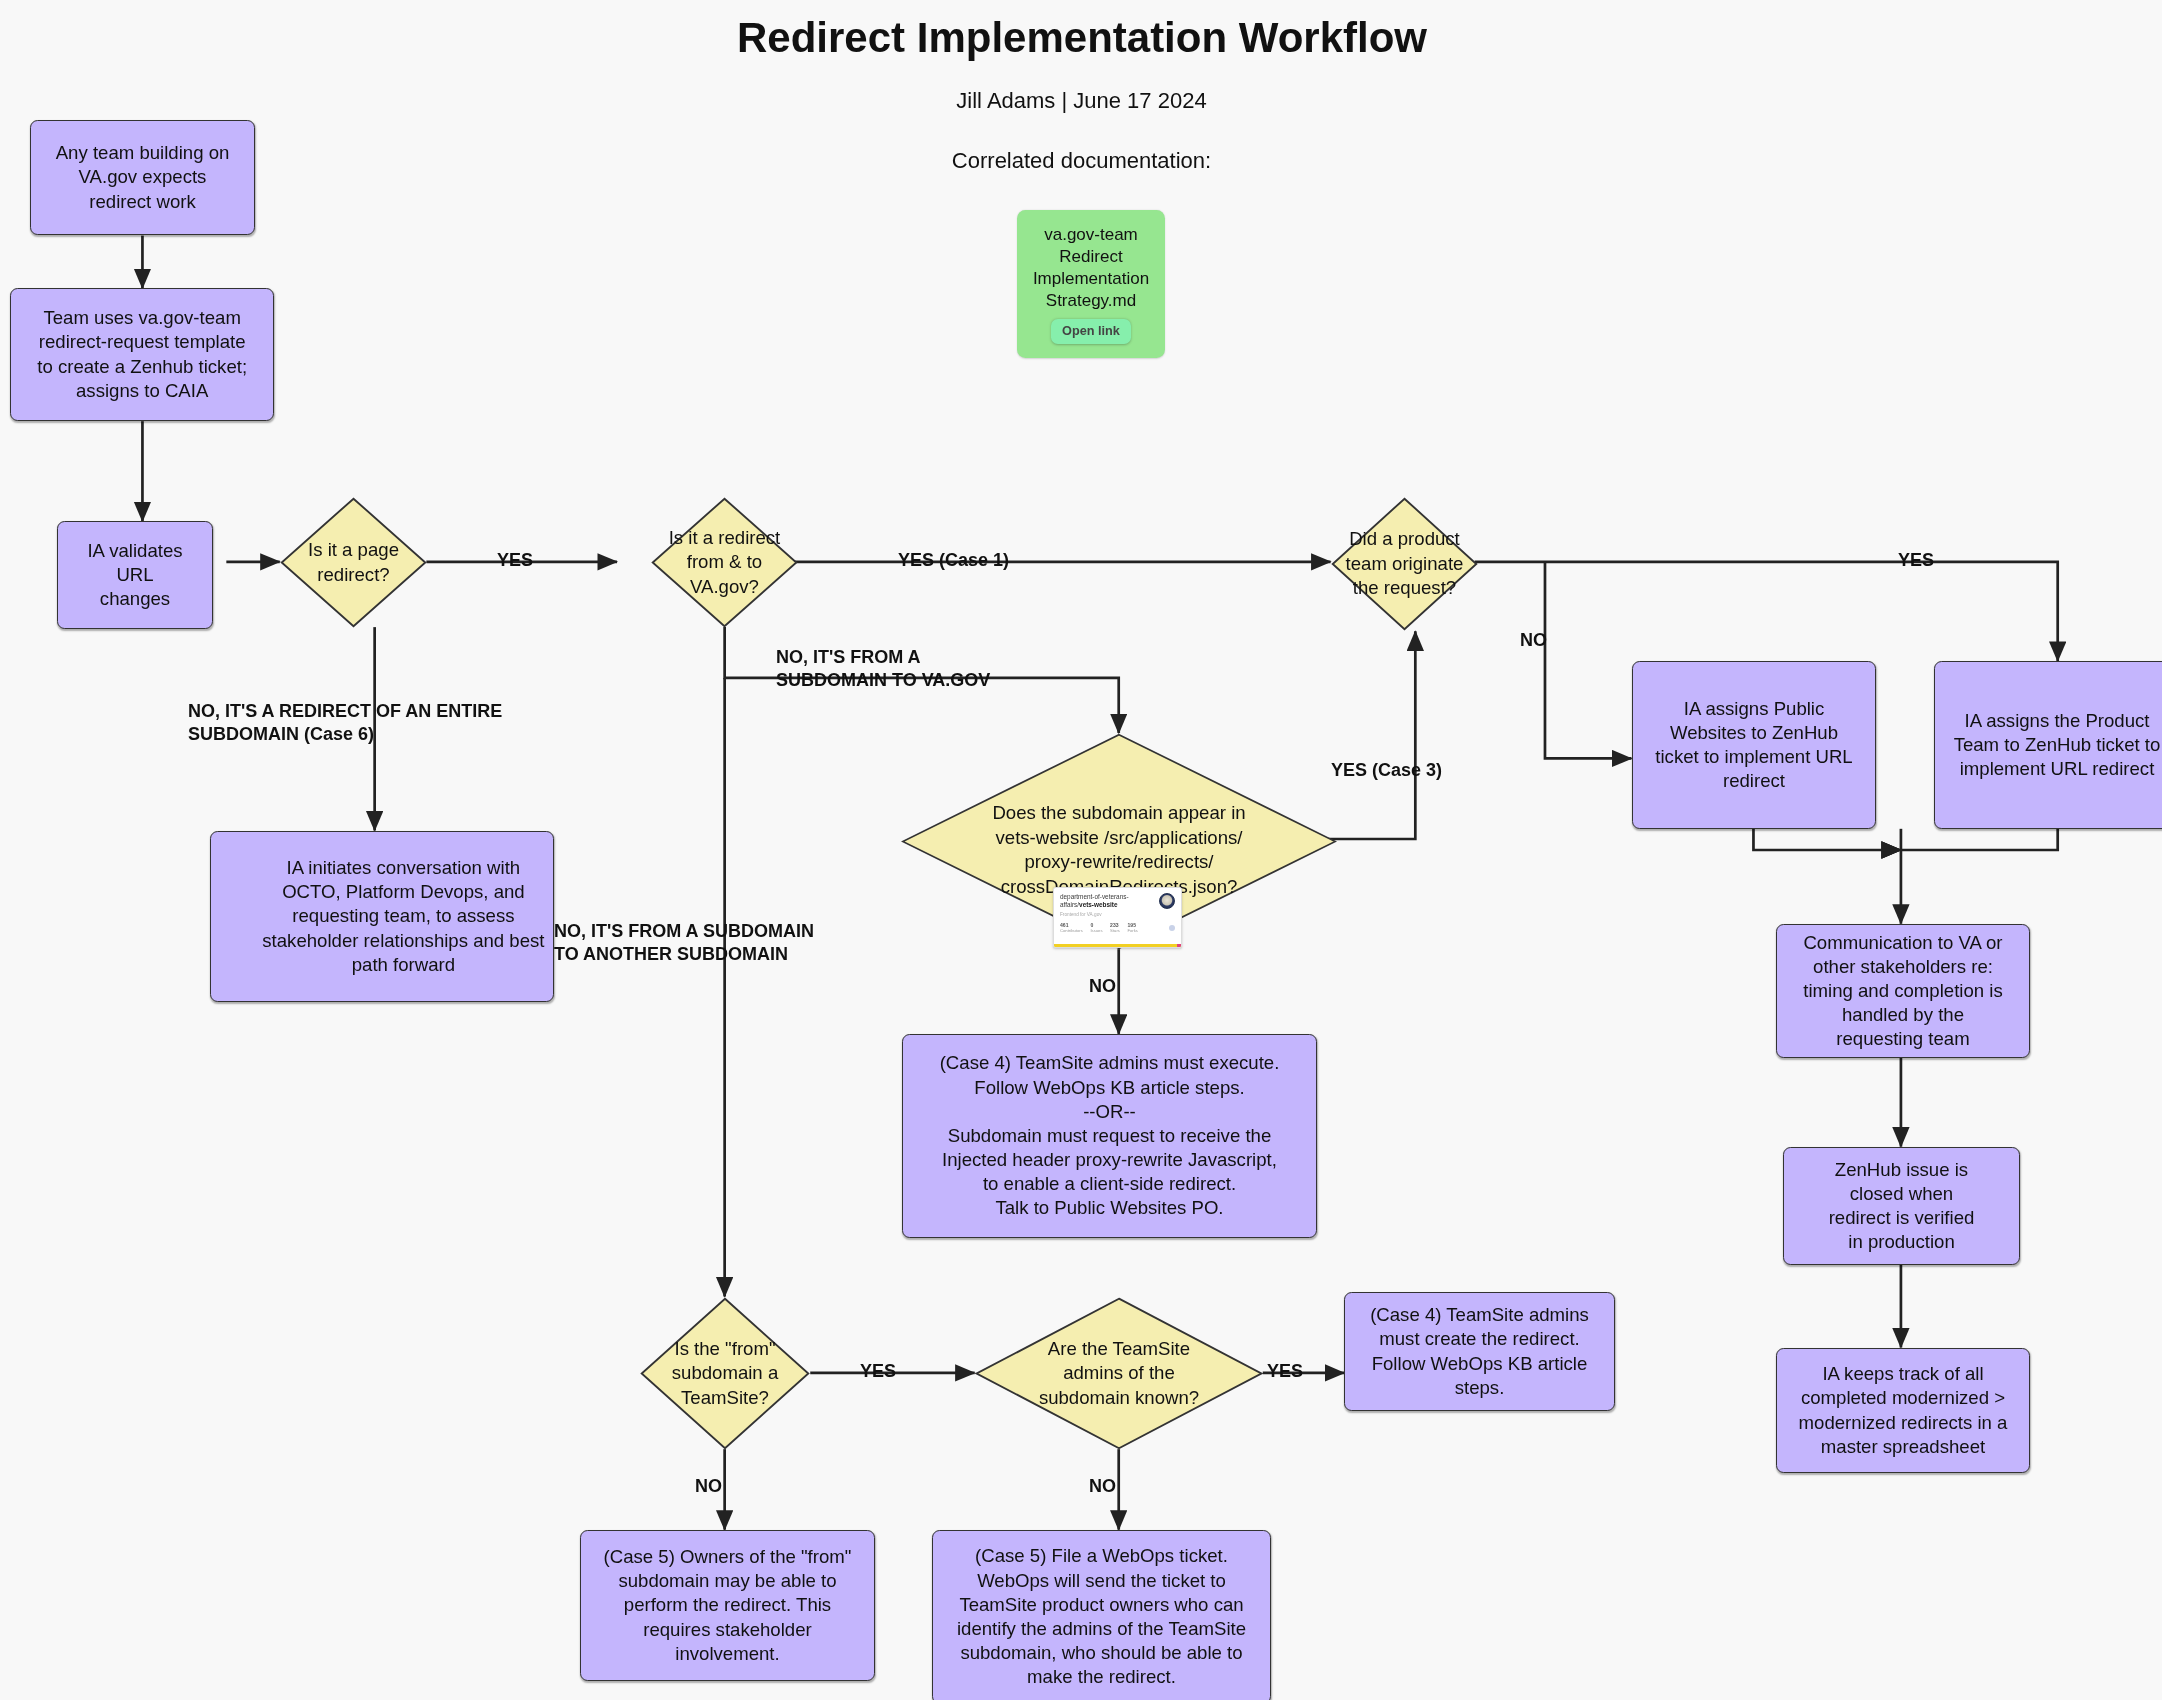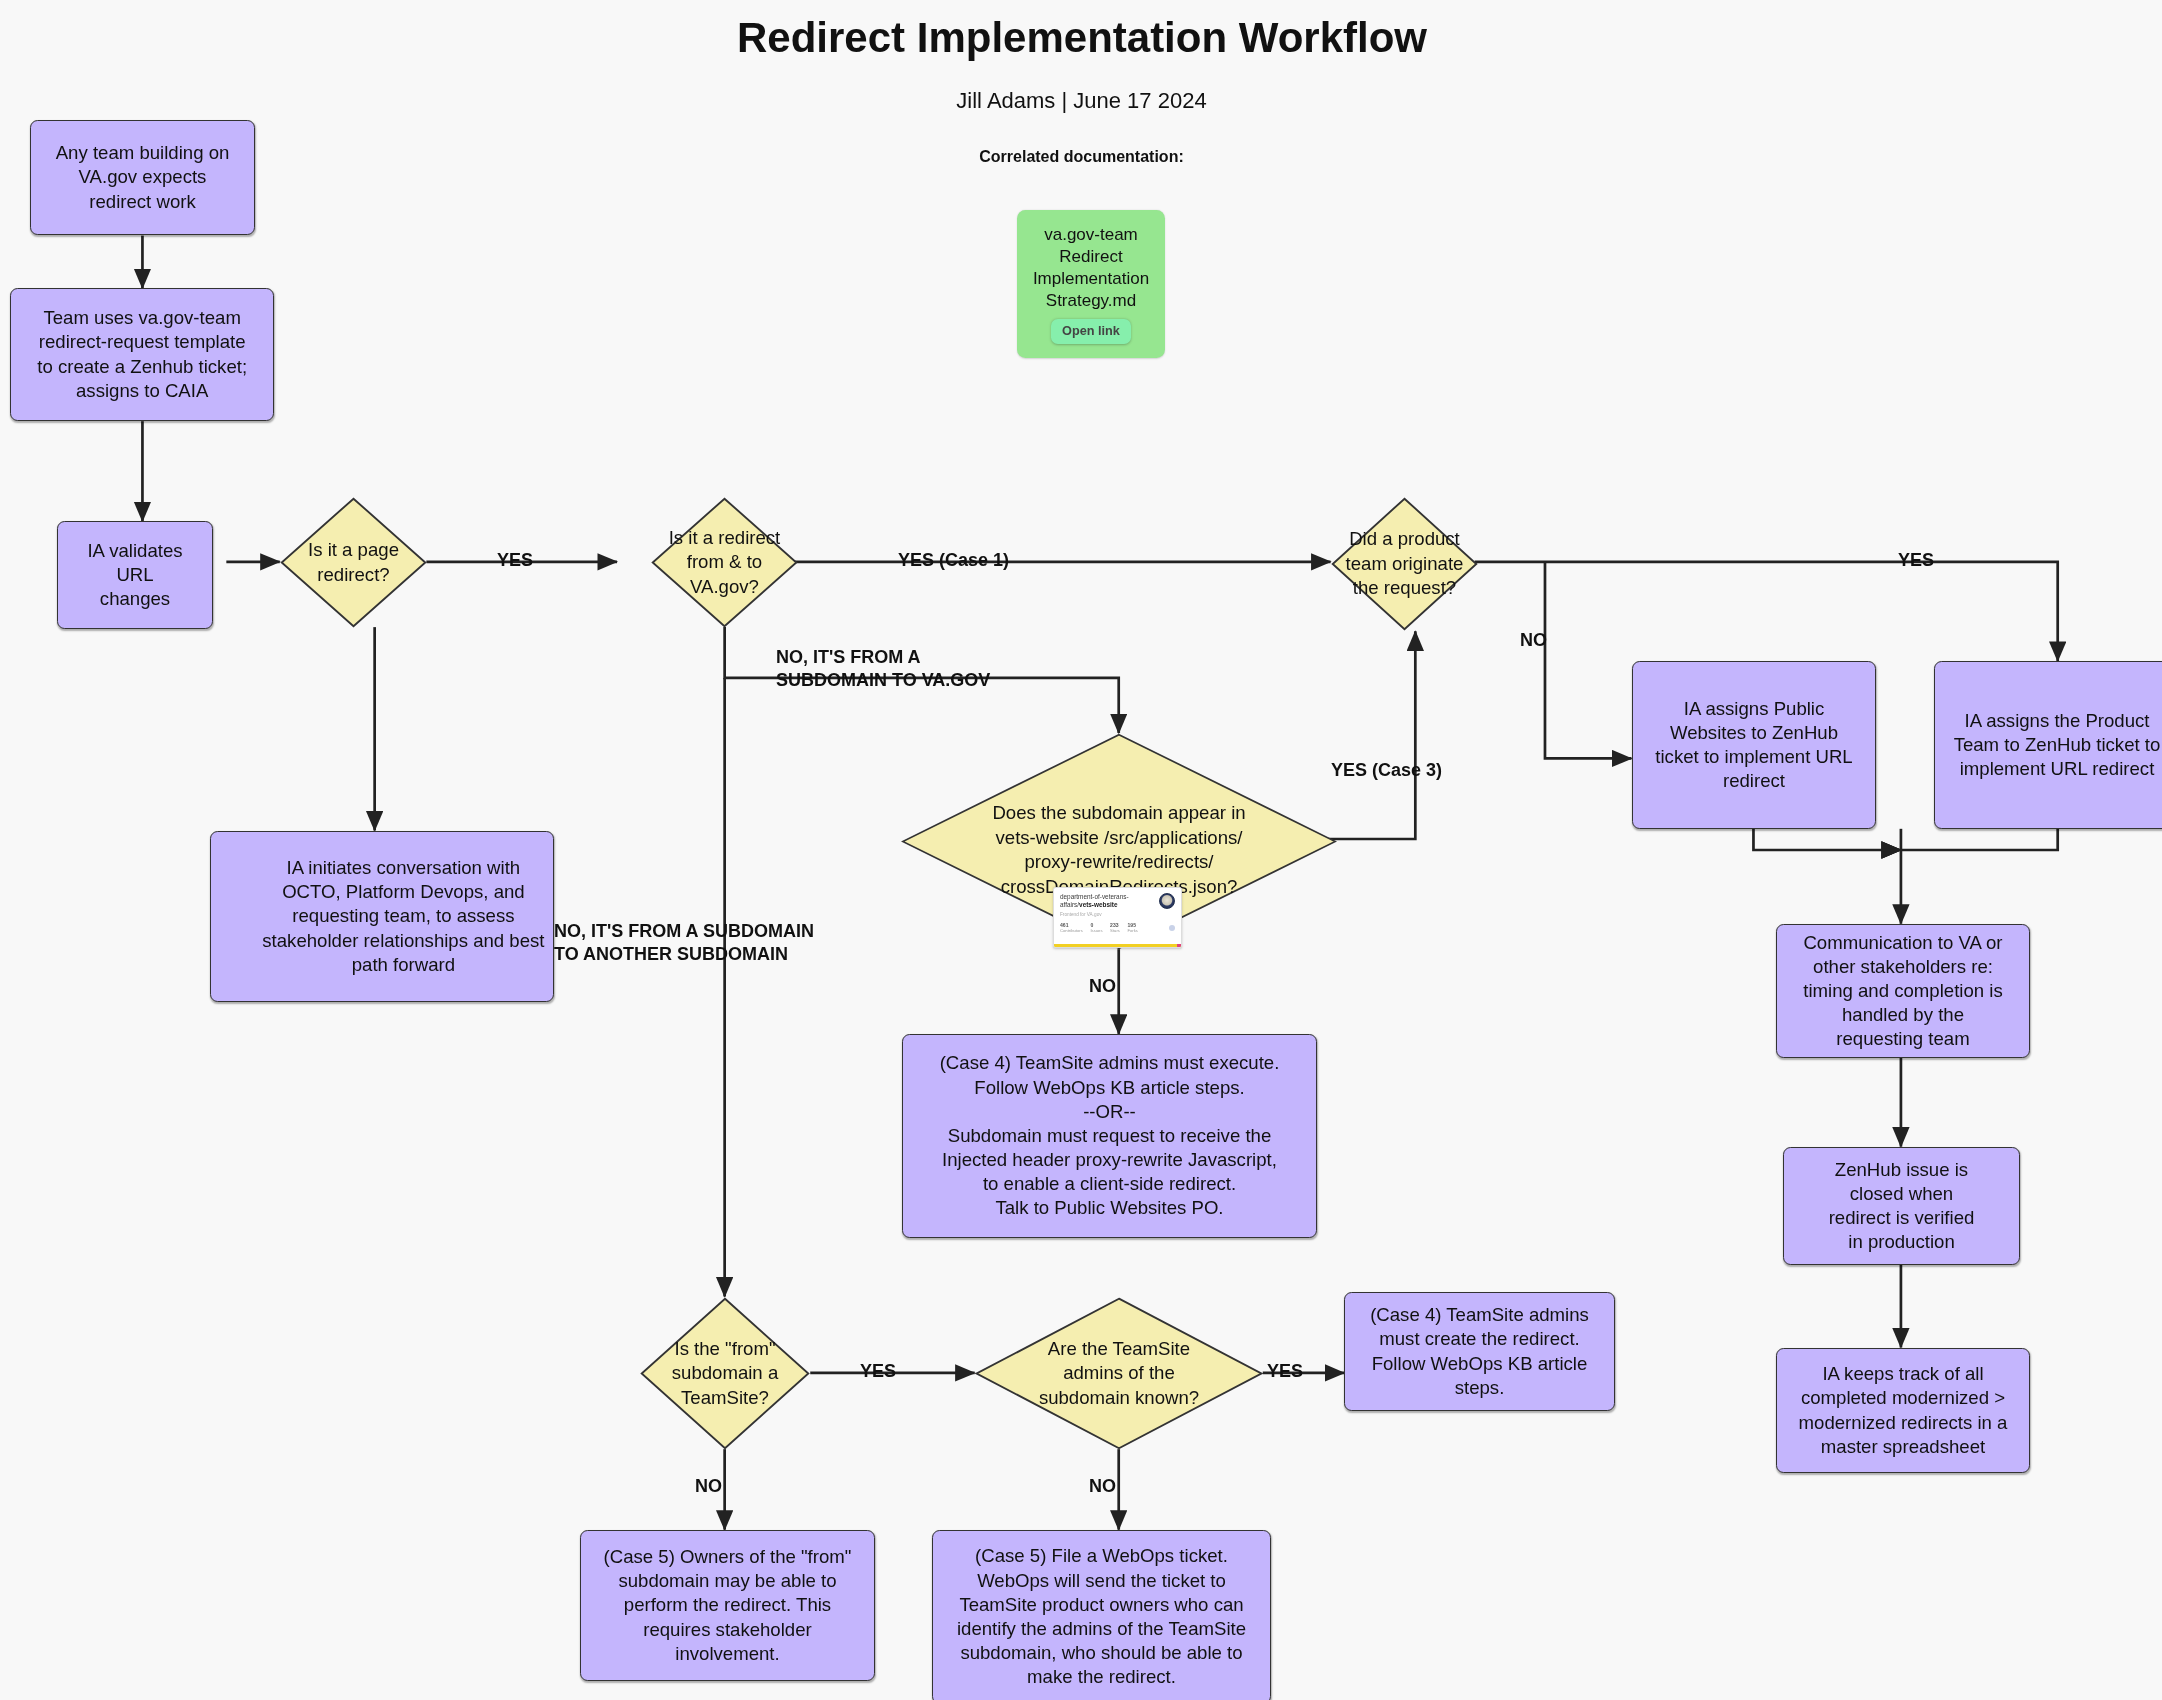--- a/index.html
+++ b/index.html
@@ -64,21 +64,21 @@
   .gh-bar{position:absolute;left:0;bottom:0;height:3.4px;width:100%;background:#f2d024;}
   .gh-bar i{position:absolute;right:0;top:0;height:100%;width:4.2px;background:#e0457b;}
 </style>
 </head>
 <body>
 
 <div id="canvas">
 
   <div class="title" style="left:658px;top:13.6px;width:848px;font-size:42px;">Redirect Implementation Workflow</div>
   <div class="title" style="left:785px;top:88px;width:593px;font-size:22px;font-weight:normal;">Jill Adams | June 17 2024</div>
-  <div class="title" style="left:785px;top:148px;width:593px;font-size:16px;font-weight:bold;">Correlated documentation:</div>
+  <div class="title" style="left:785px;top:148px;width:593px;font-size:22px;font-weight:normal;">Correlated documentation:</div>
 
   <div class="doc-card" style="left:1017px;top:210px;width:148px;height:148px;">
     <div>va.gov-team
 Redirect
 Implementation
 Strategy.md</div>
     <div class="open-link">Open link</div>
   </div>
 
   <svg class="edges" viewBox="0 0 2551 2006">
@@ -132,20 +132,22 @@
 
     <g fill="none" stroke="#222" stroke-width="3.2">
       <path d="M2069,978 L2069,1003 L2428,1003 L2428,978"></path>
     </g>
     <g fill="none" stroke="#222" stroke-width="3.2" marker-end="url(#ah)">
       <path d="M2243,1003 L2243,1090"></path>
     </g>
   </svg>
 
   <div class="edge-label" style="left:497px;top:549px;width:76px;">YES</div>
+  <div class="edge-label" style="left:188px;top:700px;width:373px;">NO, IT'S A REDIRECT OF AN ENTIRE
+SUBDOMAIN (Case 6)</div>
   <div class="edge-label" style="left:898px;top:549px;width:170px;">YES (Case 1)</div>
   <div class="edge-label" style="left:776px;top:646px;width:297px;">NO, IT'S FROM A
 SUBDOMAIN TO VA.GOV</div>
   <div class="edge-label" style="left:554px;top:920px;width:356px;">NO, IT'S FROM A SUBDOMAIN
 TO ANOTHER SUBDOMAIN</div>
   <div class="edge-label" style="left:1331px;top:759px;width:161px;">YES (Case 3)</div>
   <div class="edge-label" style="left:1520px;top:629px;width:59px;">NO</div>
   <div class="edge-label" style="left:1898px;top:549px;width:76px;">YES</div>
   <div class="edge-label" style="left:1089px;top:975px;width:59px;">NO</div>
   <div class="edge-label" style="left:860px;top:1360px;width:76px;">YES</div>

